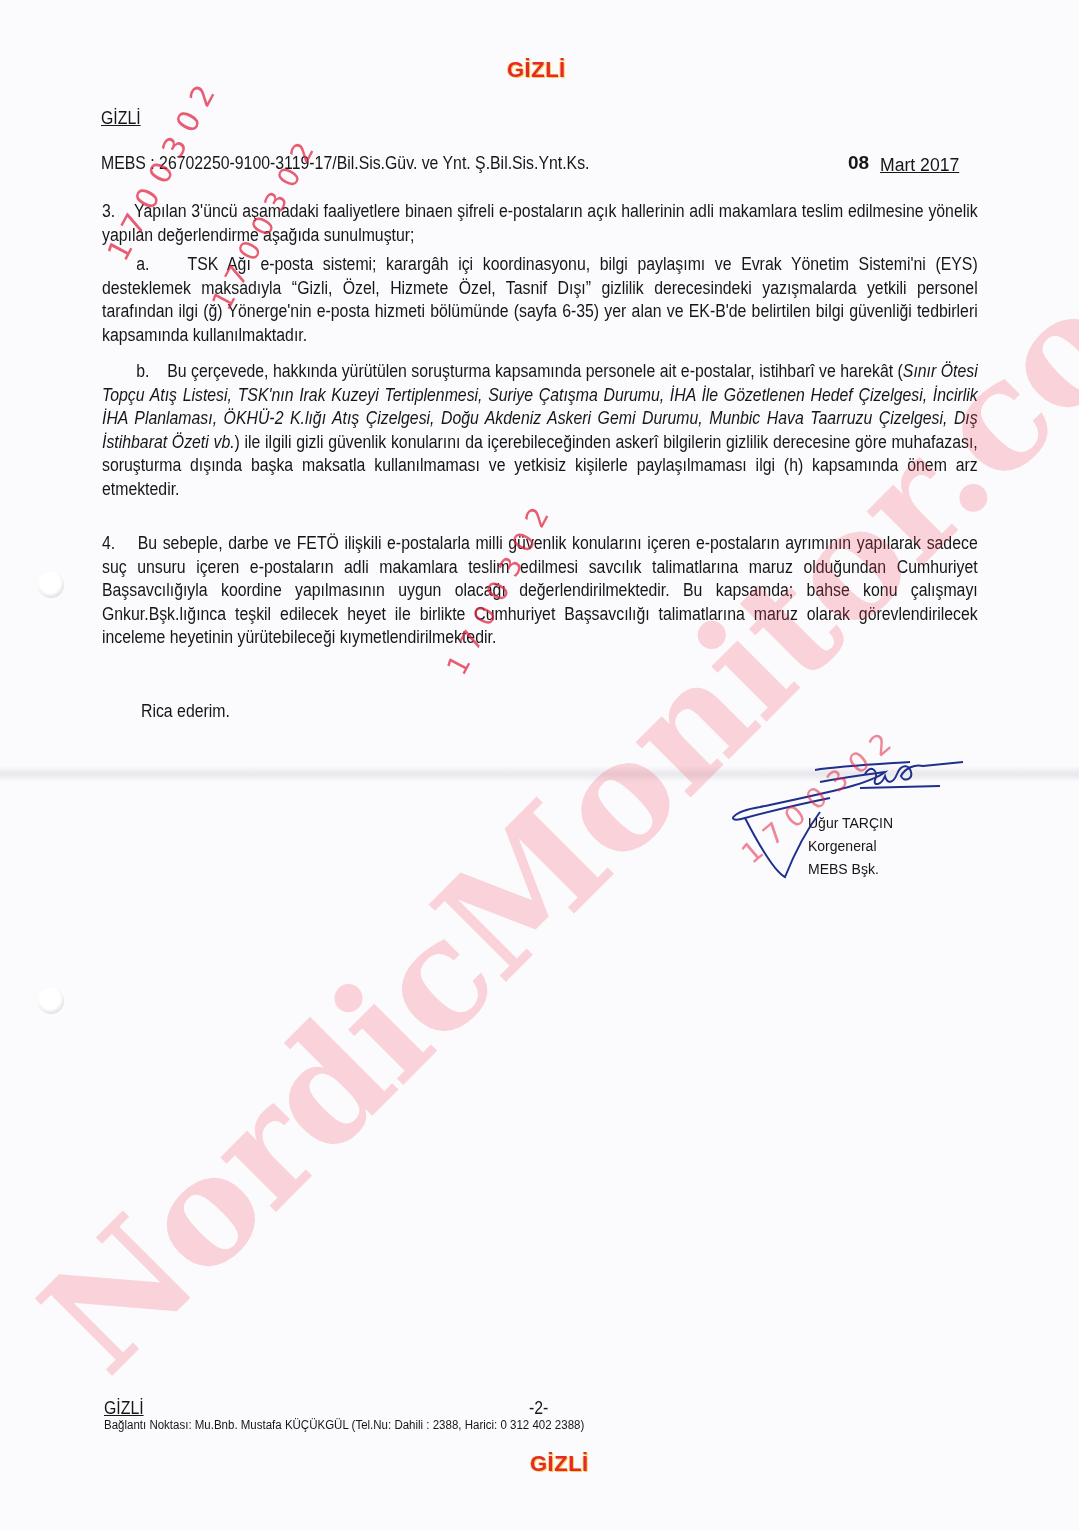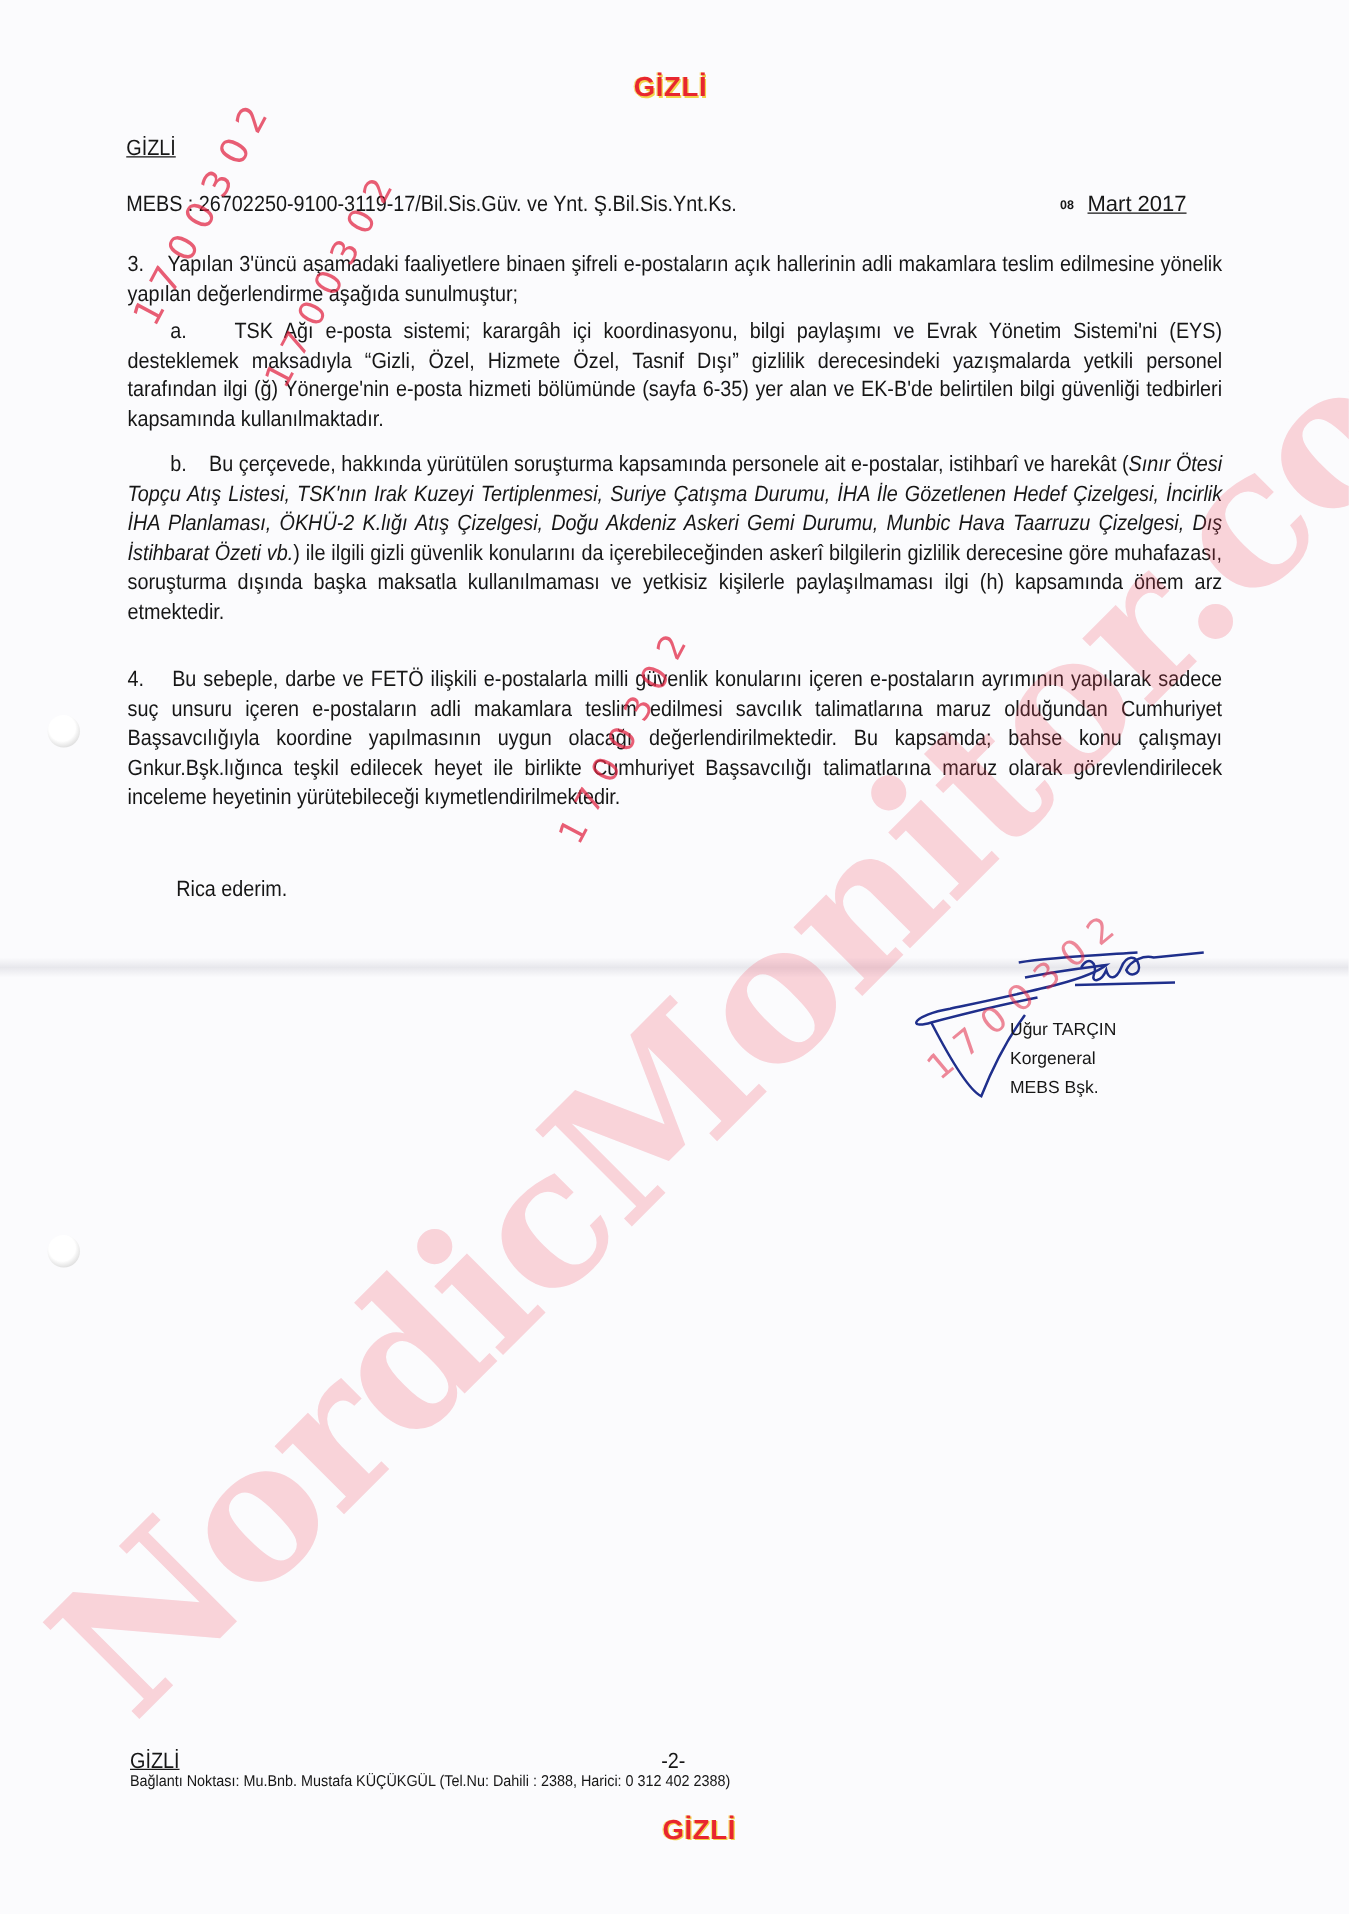--- a/index.html
+++ b/index.html
@@ -109,21 +109,21 @@
   <div class="punch" style="left:38px; top:572px;"></div>
   <div class="punch" style="left:38px; top:988px;"></div>
 
   <div class="classif-red top">GİZLİ</div>
 
   <div class="abs txt u" style="left:101px; top:106px;">GİZLİ</div>
 
   <div class="abs txt" style="left:101px; top:151px;">MEBS : 26702250-9100-3119-17/Bil.Sis.Güv. ve Ynt. Ş.Bil.Sis.Ynt.Ks.</div>
 
   <div class="abs" style="left:848px; top:151px; font-size:17.6px; line-height:24px;">
-    <span style="font-size:10px; font-weight:bold; vertical-align:2px;">08</span>
+    <span style="font-size:19px; font-weight:bold; vertical-align:2px;">08</span>
     <span style="margin-left:6px;text-decoration:underline;">Mart 2017</span>
   </div>
 
   <div class="para" style="top:200px;">
     <p class="sub" style="text-indent:0;">
       <span>3.</span>&nbsp;&nbsp;&nbsp;
       <span>Yapılan 3'üncü aşamadaki faaliyetlere binaen şifreli e-postaların açık hallerinin adli makamlara teslim edilmesine yönelik yapılan değerlendirme aşağıda sunulmuştur;</span>
     </p>
   </div>
 

